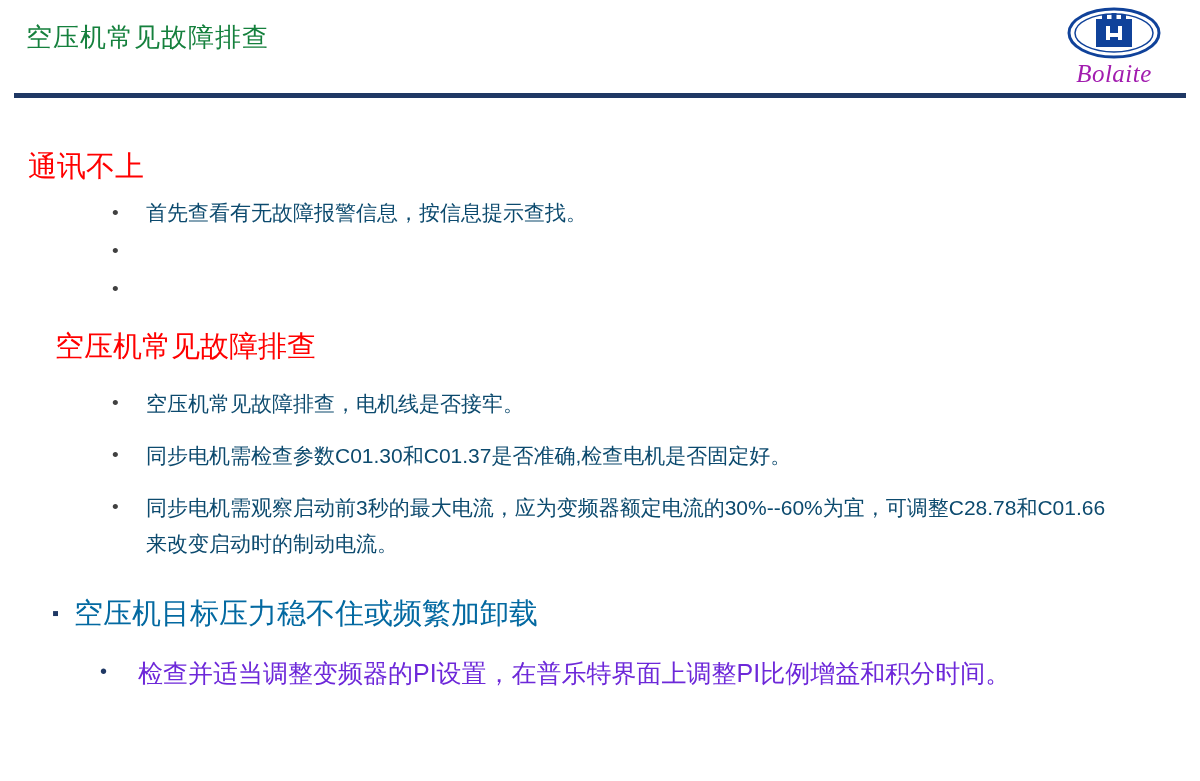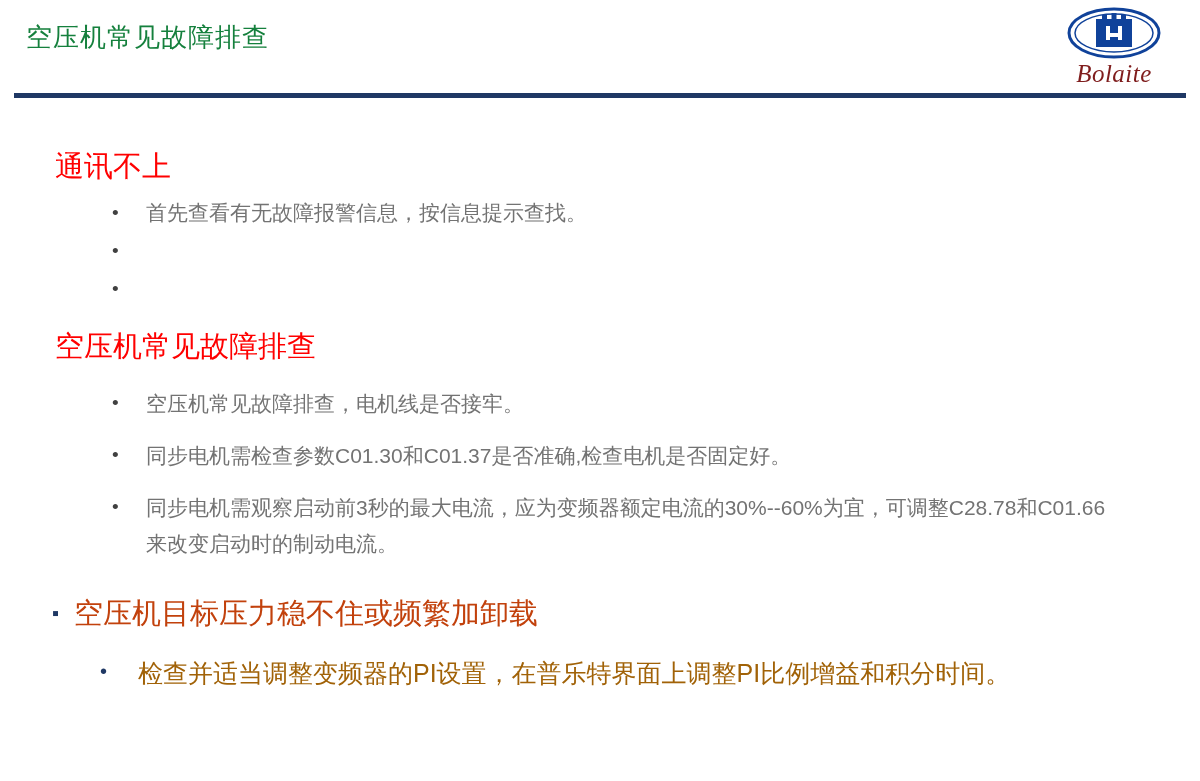--- a/index.html
+++ b/index.html
@@ -62,21 +62,21 @@
     position: relative;
   }
   .logo-mark svg {
     display: block;
     margin: 0 auto;
   }
   .logo-word {
     font-family: "Liberation Serif", serif;
     font-style: italic;
     font-size: 25px;
-    color: #7f1d1d;
+    color: #a21caf;
     line-height: 28px;
     letter-spacing: 0.5px;
   }
 
   
   .content {
     position: absolute;
     left: 0;
     top: 100px;
     width: 1200px;
@@ -91,58 +91,58 @@
   .sec1 { top: 48px; }
   .sec2 { top: 228px; }
   .sec3 { top: 495px; }
 
   .sec-head {
     font-size: 29px;
     color: #ff0000;
     line-height: 36px;
     white-space: nowrap;
   }
-  .sec1 .sec-head { margin-left: 55px; }
+  .sec1 .sec-head { margin-left: 28px; }
   .sec2 .sec-head { margin-left: 55px; }
 
   .sec3 .sec-head-row {
     display: flex;
     align-items: flex-start;
     margin-left: 52px;
   }
   .sq-bullet {
     color: #1f3864;
     font-size: 20px;
     line-height: 36px;
     width: 22px;
     flex: 0 0 22px;
   }
   .sec3 .sec-head {
     font-size: 29px;
-    color: #c2410c;
+    color: #0369a1;
   }
 
   ul.items {
     list-style: none;
     margin: 0;
     padding: 0;
   }
   ul.items li {
     display: flex;
     align-items: flex-start;
   }
   .dot {
     color: #404040;
     font-size: 19px;
     line-height: 34px;
     flex: 0 0 34px;
     text-align: left;
   }
   .txt {
-    color: #737373;
+    color: #0c4a6e;
     font-size: 21px;
     line-height: 34px;
   }
 
   
   .sec1 ul.items { margin-top: 12px; margin-left: 112px; }
   .sec1 ul.items li { margin-bottom: 4px; }
 
   
   .sec2 ul.items { margin-top: 22px; margin-left: 112px; }
@@ -152,21 +152,21 @@
 
   
   .sec3 ul.items { margin-top: 20px; margin-left: 100px; }
   .sec3 .dot {
     color: #1f3864;
     font-size: 20px;
     line-height: 40px;
     flex: 0 0 38px;
   }
   .sec3 .txt {
-    color: #a16207;
+    color: #6d28d9;
     font-size: 25px;
     line-height: 44px;
     max-width: 980px;
   }
 </style>
 </head>
 <body>
 
 <div class="slide">
 

